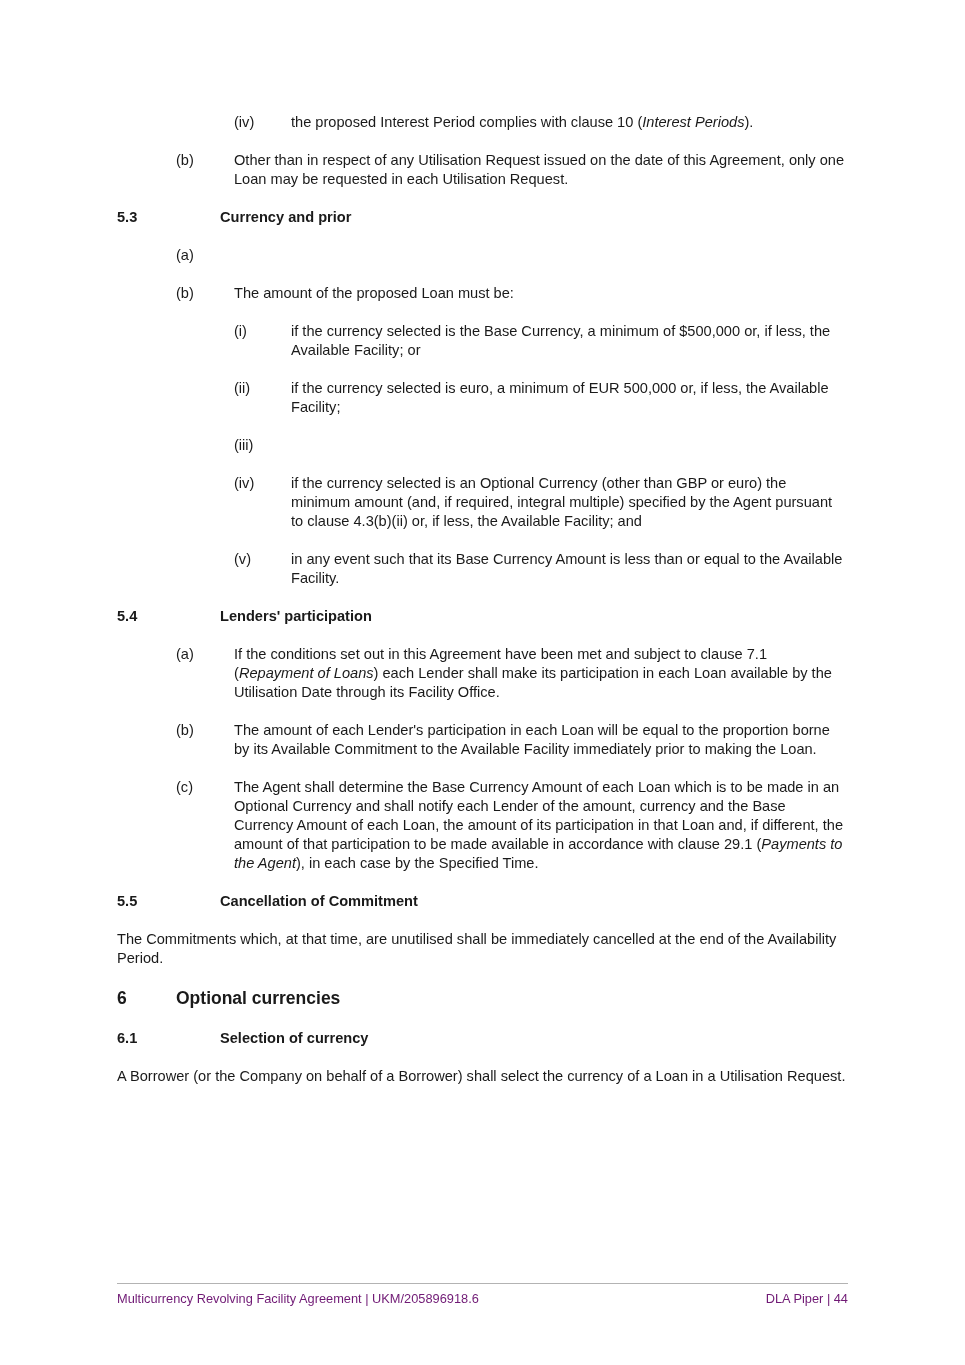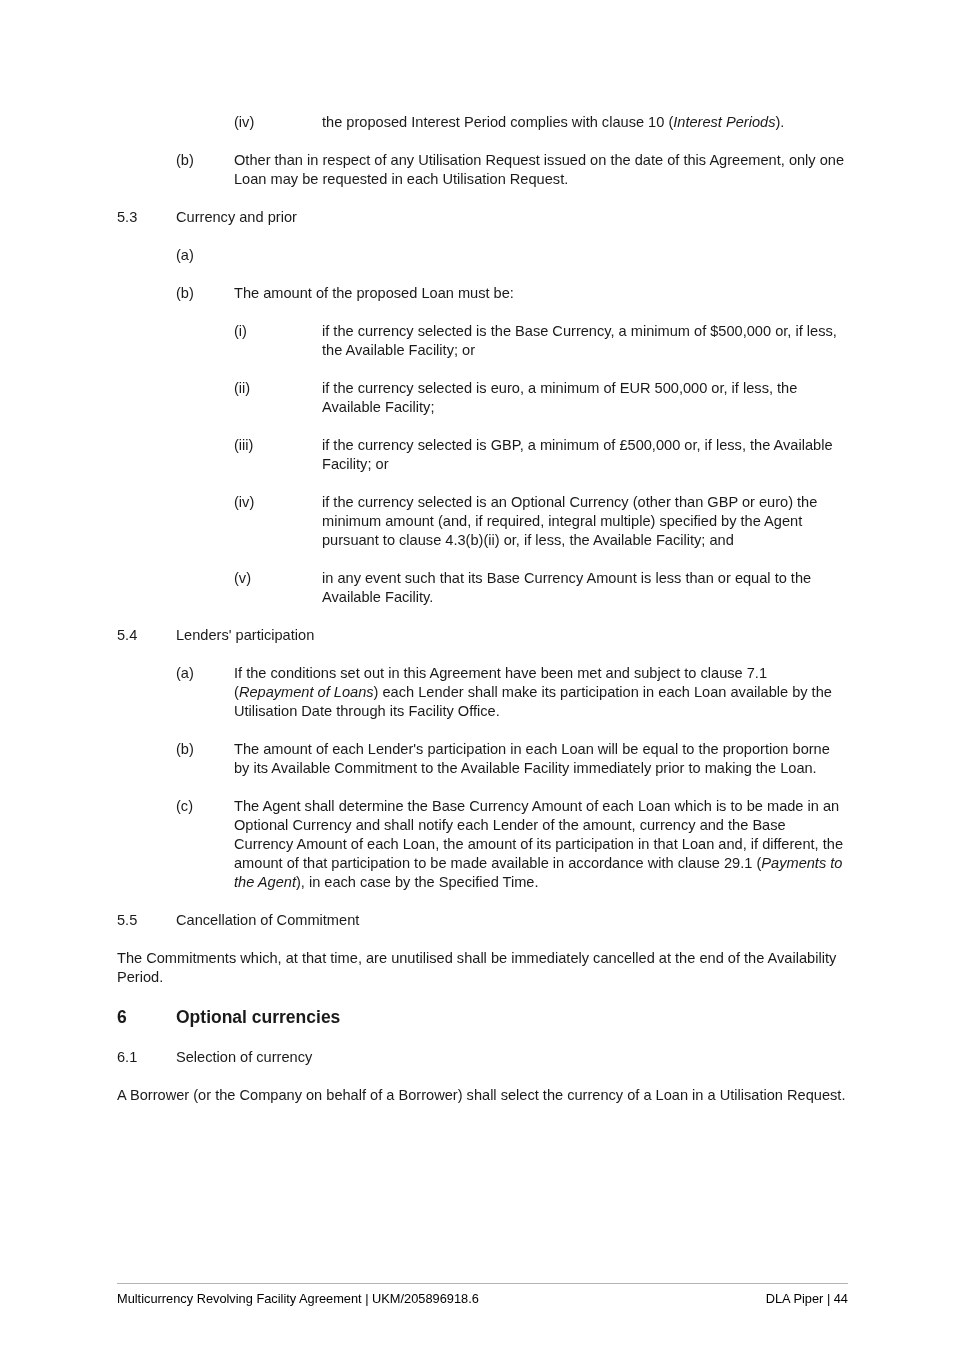--- a/index.html
+++ b/index.html
@@ -22,31 +22,31 @@
     box-sizing: border-box;
     padding: 113px 117px 0 117px;
     width: 100%;
   }
   .row {
     display: flex;
     align-items: flex-start;
     margin-bottom: 19px;
   }
   .ind1 { padding-left: 59px; }
-  .ind2 { padding-left: 117px; gap: 31px; }
+  .ind2 { padding-left: 117px; }
   .lbl {
     flex: 0 0 auto;
   }
   .lbl1 { width: 58px; }
   .lbl2 { width: 57px; }
   .txt {
     flex: 1 1 auto;
     min-width: 0;
   }
-  .h2 { font-weight: normal; }
+  .h2 { font-weight: bold; gap: 44px; }
   .h2 .num { flex: 0 0 59px; }
   .h1big {
     font-weight: bold;
     font-size: 17.5px;
     line-height: 23px;
   }
   .h1big .num { flex: 0 0 59px; }
   .para {
     margin-bottom: 19px;
   }
@@ -54,21 +54,21 @@
     position: absolute;
     top: 1283px;
     left: 117px;
     right: 117px;
     border-top: 1px solid #b3b3b3;
     padding-top: 7px;
     display: flex;
     justify-content: space-between;
     font-size: 12.8px;
     line-height: 16px;
-    color: #000000;
+    color: #701a75;
   }
   i { font-style: italic; }
 </style>
 </head>
 <body>
 
 <div class="content">
 
   <div class="row ind2">
     <span class="lbl lbl2">(iv)</span>
@@ -99,21 +99,20 @@
     <div class="txt">if the currency selected is the Base Currency, a minimum of $500,000 or, if less, the Available Facility; or</div>
   </div>
 
   <div class="row ind2">
     <span class="lbl lbl2">(ii)</span>
     <div class="txt">if the currency selected is euro, a minimum of EUR 500,000 or, if less, the Available Facility;</div>
   </div>
 
   <div class="row ind2">
     <span class="lbl lbl2">(iii)</span>
-    <div class="txt">if the currency selected is GBP, a minimum of £500,000 or, if less, the Available Facility; or</div>
   </div>
 
   <div class="row ind2">
     <span class="lbl lbl2">(iv)</span>
     <div class="txt">if the currency selected is an Optional Currency (other than GBP or euro) the minimum amount (and, if required, integral multiple) specified by the Agent pursuant to clause 4.3(b)(ii) or, if less, the Available Facility; and</div>
   </div>
 
   <div class="row ind2">
     <span class="lbl lbl2">(v)</span>
     <div class="txt">in any event such that its Base Currency Amount is less than or equal to the Available Facility.</div>

